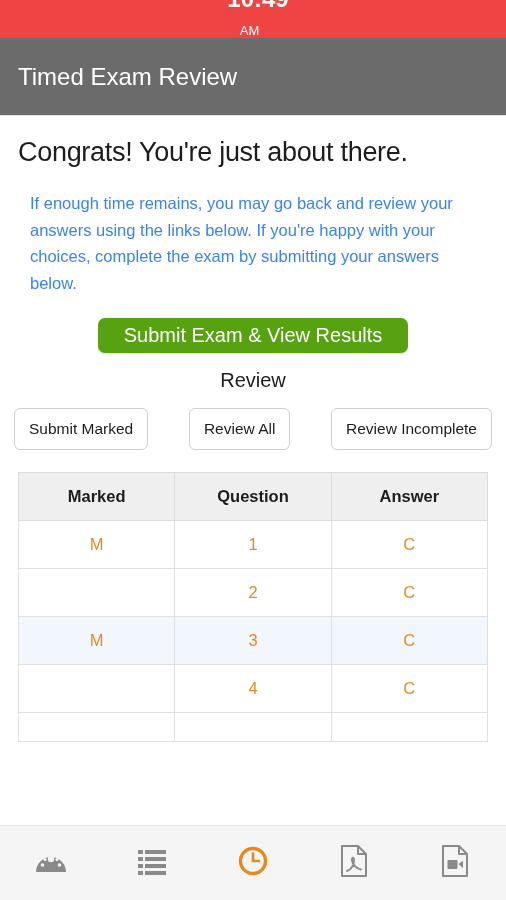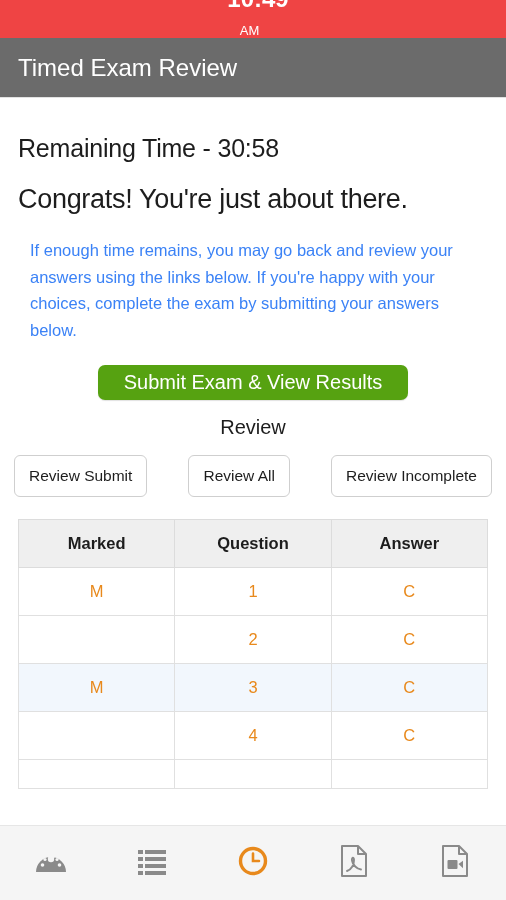--- a/index.html
+++ b/index.html
@@ -19,21 +19,21 @@
   }
   .statusbar .sicon { display: flex; align-items: center; }
   .sb-time {
     color: #ffffff; font-size: 24px; font-weight: bold;
     letter-spacing: 0px; margin-left: 20px;
   }
   .sb-ampm { color: #ffffff; font-size: 13px; font-weight: normal; margin-left: 3px; }
 
   
   .titlebar {
-    height: 60px; background: #6b6b6b;
+    height: 78px; background: #6b6b6b;
     display: flex; align-items: center; padding-left: 18px;
     border-bottom: 1px solid #e2e2e2;
   }
   .titlebar .title { color: #ffffff; font-size: 24px; font-weight: 400; }
 
   
   .content { padding: 0 18px; background: #fff; }
   .remaining {
     font-size: 25px; color: #1d1d1d; font-weight: 400;
     margin-top: 36px; letter-spacing: -0.2px;
@@ -131,33 +131,32 @@
     </span>
     <span class="sb-time">10:49</span>
     <span class="sb-ampm">AM</span>
   </div>
 
   <div class="titlebar">
     <span class="title">Timed Exam Review</span>
   </div>
 
   <div class="content">
-    <div class="remaining">Remaining Time - 30:58</div>
     <div class="congrats">Congrats! You're just about there.</div>
     <div class="para">If enough time remains, you may go back and review your answers using the links below. If you're happy with your choices, complete the exam by submitting your answers below.</div>
 
     <div class="submit-wrap">
       <button class="submit-btn">Submit Exam &amp; View Results</button>
     </div>
 
     <div class="review-head">Review</div>
   </div>
 
   <div class="review-btns">
-    <button class="rbtn">Review Submit</button>
+    <button class="rbtn">Submit Marked</button>
     <button class="rbtn">Review All</button>
     <button class="rbtn">Review Incomplete</button>
   </div>
 
   <div class="table-wrap">
     <table class="rt">
       <thead>
         <tr>
           <th>Marked</th>
           <th>Question</th>

